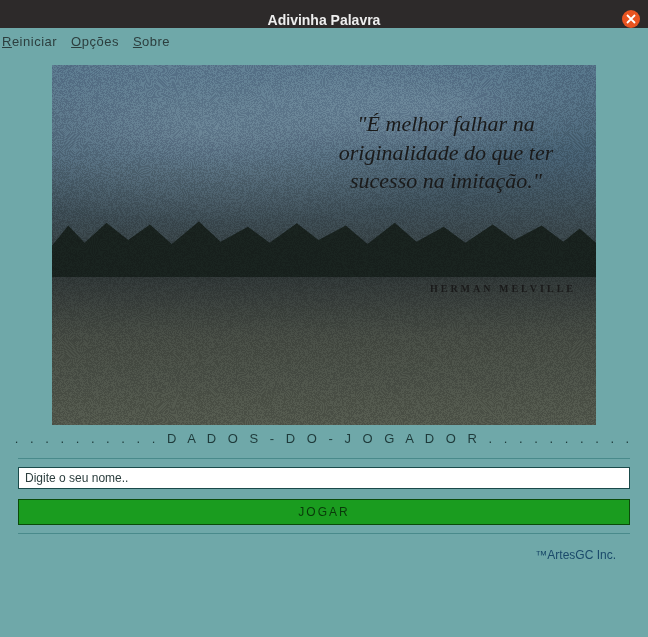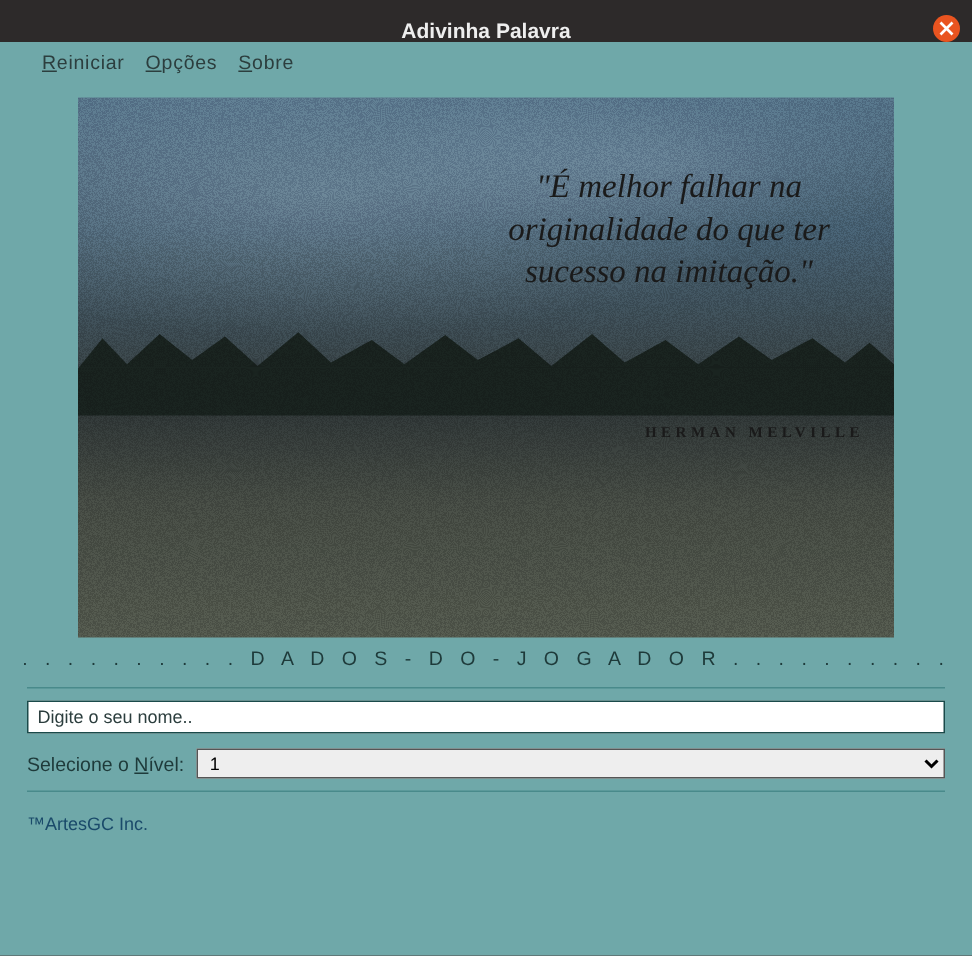--- a/index.html
+++ b/index.html
@@ -2,21 +2,21 @@
 <html><head>
 <meta charset="utf-8">
 <style>
 * { margin: 0; padding: 0; box-sizing: border-box; }
 body { width: 648px; height: 637px; background: #000; font-family: sans-serif; overflow: hidden; }
 .titlebar { height: 28px; background: #2d2a2a; display: flex; align-items: flex-end; justify-content: center; position: relative; }
 .titlebar-text { color: #eee; font-weight: bold; font-size: 14px; }
 .close-btn { position: absolute; right: 8px; width: 18px; height: 18px; background: #e95420; border-radius: 50%; display: flex; align-items: center; justify-content: center; cursor: pointer; }
 .close-btn svg { width: 10px; height: 10px; }
 .app { background: #6fa8a9; height: 609px; padding: 0; }
-.menubar { display: flex; gap: 14px; padding: 6px 28px; font-family: 'Trebuchet MS', sans-serif; font-size: 13px; color: #2c3e3e; letter-spacing: 0.5px; }
+.menubar { display: flex; gap: 14px; padding: 6px 2px; font-family: 'Trebuchet MS', sans-serif; font-size: 13px; color: #2c3e3e; letter-spacing: 0.5px; }
 .menubar span { cursor: pointer; }
 .menubar span .ul { text-decoration: underline; }
 .hero { margin: 10px 52px 4px; height: 360px; background: linear-gradient(180deg, #5a7a8f 0%, #4a6578 25%, #3d4a4f 48%, #2e3638 55%, #4a5048 75%, #585e52 100%); position: relative; overflow: hidden; }
 .hero::before { content: ''; position: absolute; inset: 0; background:
   radial-gradient(ellipse 90% 40% at 30% 18%, rgba(200,220,230,0.25) 0%, transparent 65%),
   radial-gradient(ellipse 60% 25% at 70% 12%, rgba(180,200,215,0.2) 0%, transparent 60%);
 }
 .treeline { position: absolute; left: 0; right: 0; top: 43%; height: 16%; background: #1a2420; clip-path: polygon(0 100%, 0 45%, 3% 10%, 6% 40%, 10% 5%, 14% 35%, 18% 8%, 22% 42%, 27% 3%, 31% 38%, 36% 12%, 40% 40%, 45% 6%, 49% 35%, 54% 10%, 58% 42%, 63% 5%, 67% 38%, 72% 12%, 76% 40%, 81% 8%, 85% 35%, 90% 10%, 94% 38%, 97% 15%, 100% 40%, 100% 100%); }
 .grain { position: absolute; inset: 0; opacity: 0.15; background-image: repeating-conic-gradient(#000 0% 0.0001%, transparent 0.0002% 0.0003%); mix-blend-mode: overlay; }
 .quote { position: absolute; top: 45px; right: 20px; width: 260px; color: #1a1a1a; font-family: 'Brush Script MT', cursive; font-size: 22px; line-height: 1.3; text-align: center; font-style: italic; }
@@ -24,21 +24,21 @@
 .section-title { text-align: center; font-family: 'Trebuchet MS', sans-serif; font-size: 13px; color: #1e3a3a; letter-spacing: 4px; margin: 6px 0 12px; }
 .hr { border: none; border-top: 1px solid #498a8b; margin: 8px 18px; }
 .form-area { padding: 0 18px; }
 .name-input { width: 100%; height: 22px; padding: 2px 6px; font-family: 'Trebuchet MS', sans-serif; font-size: 12px; color: #2c3e3e; border: 1px solid #1a4a4a; background: #fff; }
 .name-input::placeholder { color: #2c3e3e; }
 .row { display: flex; align-items: center; gap: 8px; margin-top: 10px; }
 .label { font-family: 'Trebuchet MS', sans-serif; font-size: 13px; color: #1e3a3a; }
 .label .ul { text-decoration: underline; }
 .select { flex: 1; height: 20px; font-size: 12px; padding: 0 4px; border: 1px solid #555; background: #eee; }
 .play-btn { width: 100%; height: 26px; margin-top: 10px; background: #1a9c1f; border: 1px solid #0a4a0a; color: #0a3a0a; font-family: 'Trebuchet MS', sans-serif; font-size: 12px; letter-spacing: 2px; cursor: pointer; }
-.footer { padding: 6px 18px 0; font-family: 'Trebuchet MS', sans-serif; font-size: 12px; color: #1a4a6a; }
+.footer { text-align: right; padding: 6px 32px 0; font-family: 'Trebuchet MS', sans-serif; font-size: 12px; color: #1a4a6a; }
 </style>
 </head>
 <body>
 
 <div class="titlebar">
   <span class="titlebar-text">Adivinha Palavra</span>
   <div class="close-btn">
     <svg viewBox="0 0 10 10">
         <path d="M1 1 L9 9 M9 1 L1 9" stroke="#fff" stroke-width="1.8"></path>
       </svg>
@@ -58,24 +58,19 @@
     <div class="quote">"É melhor falhar na originalidade do que ter sucesso na imitação."</div>
     <div class="author">HERMAN MELVILLE</div>
   </div>
 
   <div class="section-title">. . . . . . . . . . D A D O S - D O - J O G A D O R . . . . . . . . . .</div>
 
   <hr class="hr">
 
   <div class="form-area">
     <input class="name-input" type="text" placeholder="Digite o seu nome.." style="">
-    <div class="row">
-      <span class="label"><span>Selecione o </span><span class="ul">N</span><span>ível:</span></span>
-      <select class="select">
-        <option>1</option>
-      </select>
-    </div>
+    <button class="play-btn">JOGAR</button>
   </div>
 
   <hr class="hr">
 
   <div class="footer">™ArtesGC Inc.</div>
 </div>
 
 </body></html>

